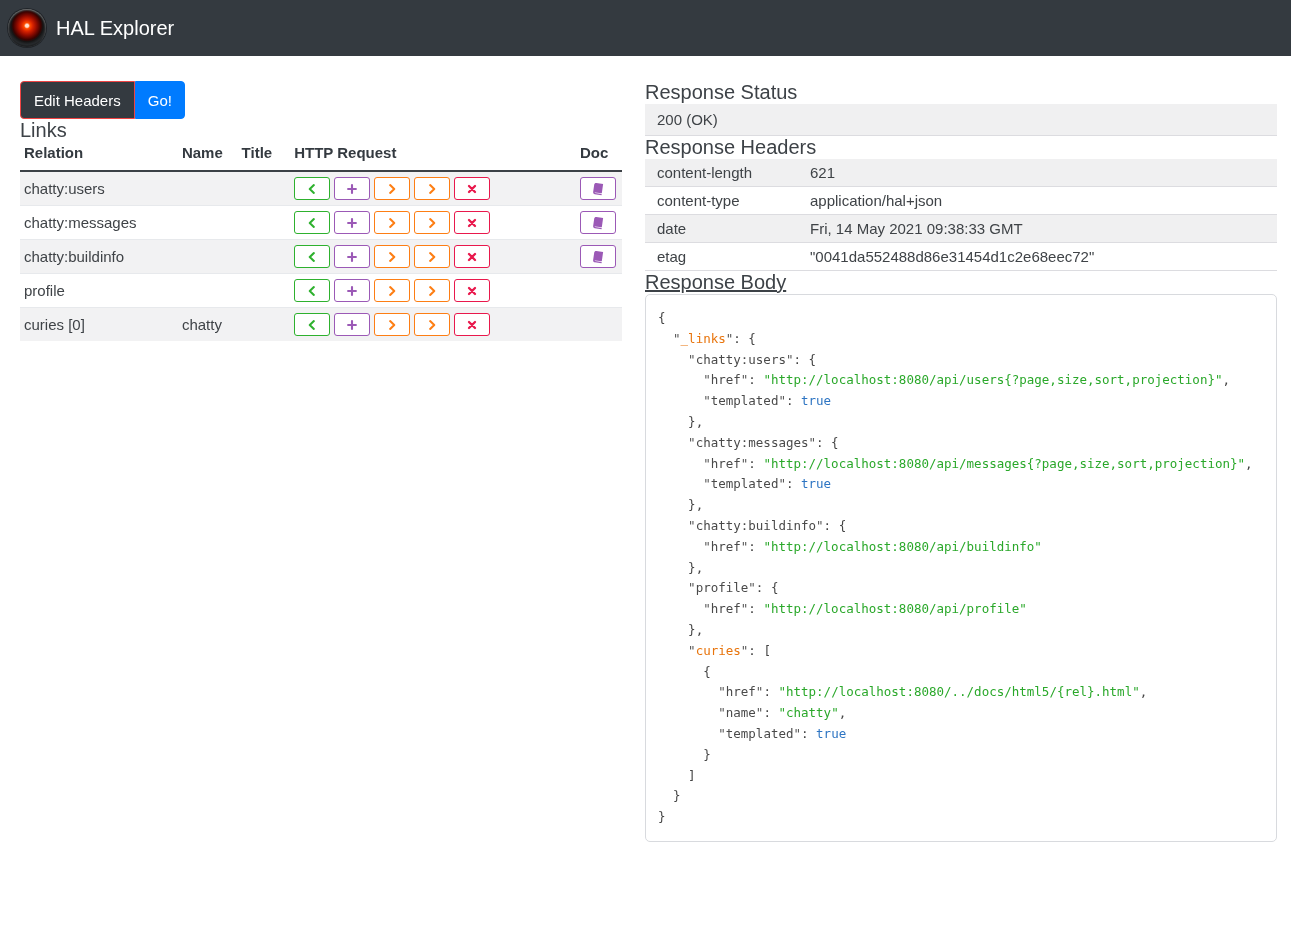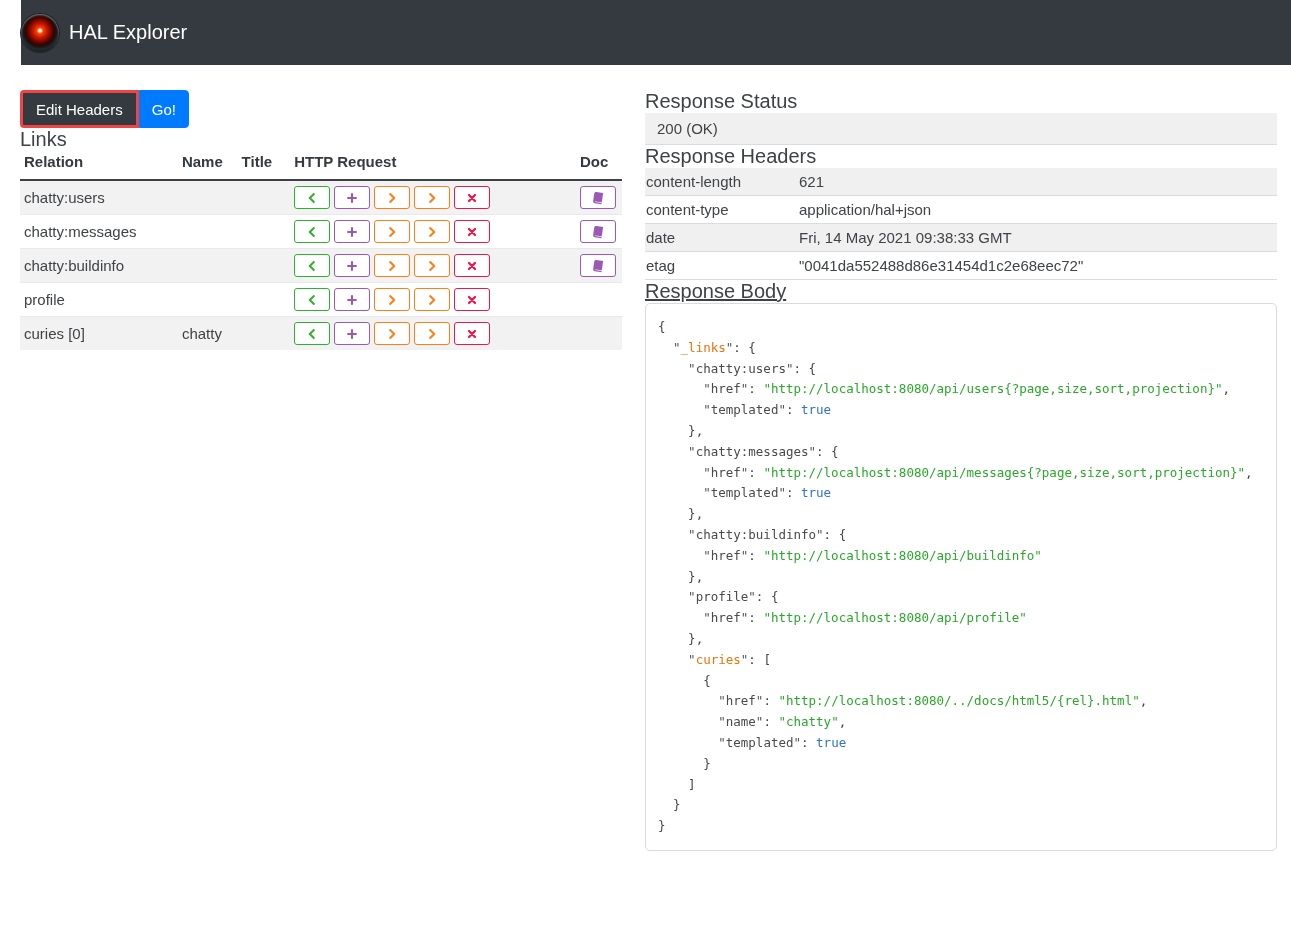--- a/index.html
+++ b/index.html
@@ -6,23 +6,22 @@
   * { box-sizing: border-box; }
   html,body { margin:0; padding:0; background:#fff; }
   body {
     width:1291px; height:942px; overflow:hidden;
     font-family:"Liberation Sans", sans-serif;
     color:#3f4347; font-size:15px;
   }
 
   
   .navbar {
-    height:65px; background:#343a40; display:flex; align-items:center;
-    padding:0 0;
-    margin-left:21px;
+    height:56px; background:#343a40; display:flex; align-items:center;
+    padding:0 8px;
   }
   .brand { display:flex; align-items:center; text-decoration:none; margin-right:18px; cursor:pointer; }
   .hal-eye {
     width:38px; height:38px; border-radius:50%;
     background:
       radial-gradient(circle at 50% 44%, #ffe0d0 0 1.5px, #ff4a00 3px, #d42000 6px, #8c0a00 10px, #3a0200 14px, #151515 16px, #2a2d30 19px);
     box-shadow: inset 0 1px 2px rgba(255,255,255,.45), inset 0 -1px 2px rgba(0,0,0,.6), 0 0 0 1px #202428;
   }
   .brand-text { color:#fff; font-size:20px; margin-left:10px; }
   .nav-links { display:flex; align-items:center; }
@@ -41,21 +40,21 @@
     display:grid; grid-template-columns:602px 632px; column-gap:23px;
     padding:25px 14px 0 20px; align-items:start;
   }
   h2.section {
     font-size:20px; font-weight:400; color:#3d4247; margin:0;
   }
 
   
   .input-group { display:flex; height:38px; width:602px; }
   .btn-edit-headers {
-    background:#343a40; color:#fff; border:3px solid #ef4444;
+    background:#343a40; color:#fff; border:1px solid #ef4444;
     border-radius:4px 0 0 4px; font-size:15px; padding:0 13px; cursor:pointer;
     font-family:inherit;
   }
   .url-input {
     flex:1; border:1px solid #ced4da; border-left:none; padding:0 12px;
     font-size:15px; color:#495057; font-family:inherit; outline:none; min-width:0;
   }
   .btn-go {
     background:#007bff; color:#fff; border:1px solid #007bff;
     border-radius:0 4px 4px 0; font-size:15px; padding:0 12px; cursor:pointer;
@@ -105,21 +104,21 @@
   .rs-title { margin:2px 0 16px; }
   .status-bar {
     background:#f0f0f1; border-bottom:1px solid #dcdce0;
     padding:5px 12px; height:32px; display:flex; align-items:center;
     color:#3f4347;
   }
   .rh-title { margin:21px 0 9px; }
   table.rheaders { width:632px; border-collapse:collapse; font-size:15px; }
   table.rheaders tr:nth-child(odd) { background:#f0f0f1; }
   table.rheaders td {
-    padding:5px 1px; border-bottom:1px solid #dcdce0; height:26px;
+    padding:5px 12px; border-bottom:1px solid #dcdce0; height:26px;
     color:#3f4347; vertical-align:middle;
   }
   table.rheaders td.hkey { width:153px; }
   .rb-title { margin:19px 0 10px;text-decoration:underline; }
   pre.body-box {
     margin:0; width:632px; border:1px solid #d8dade; border-radius:5px;
     padding:13px 12px; font-family:"DejaVu Sans Mono", monospace;
     font-size:12.5px; line-height:20.8px; color:#444; overflow:auto;
   }
   .j-key  { color:#4a4a4a; }

